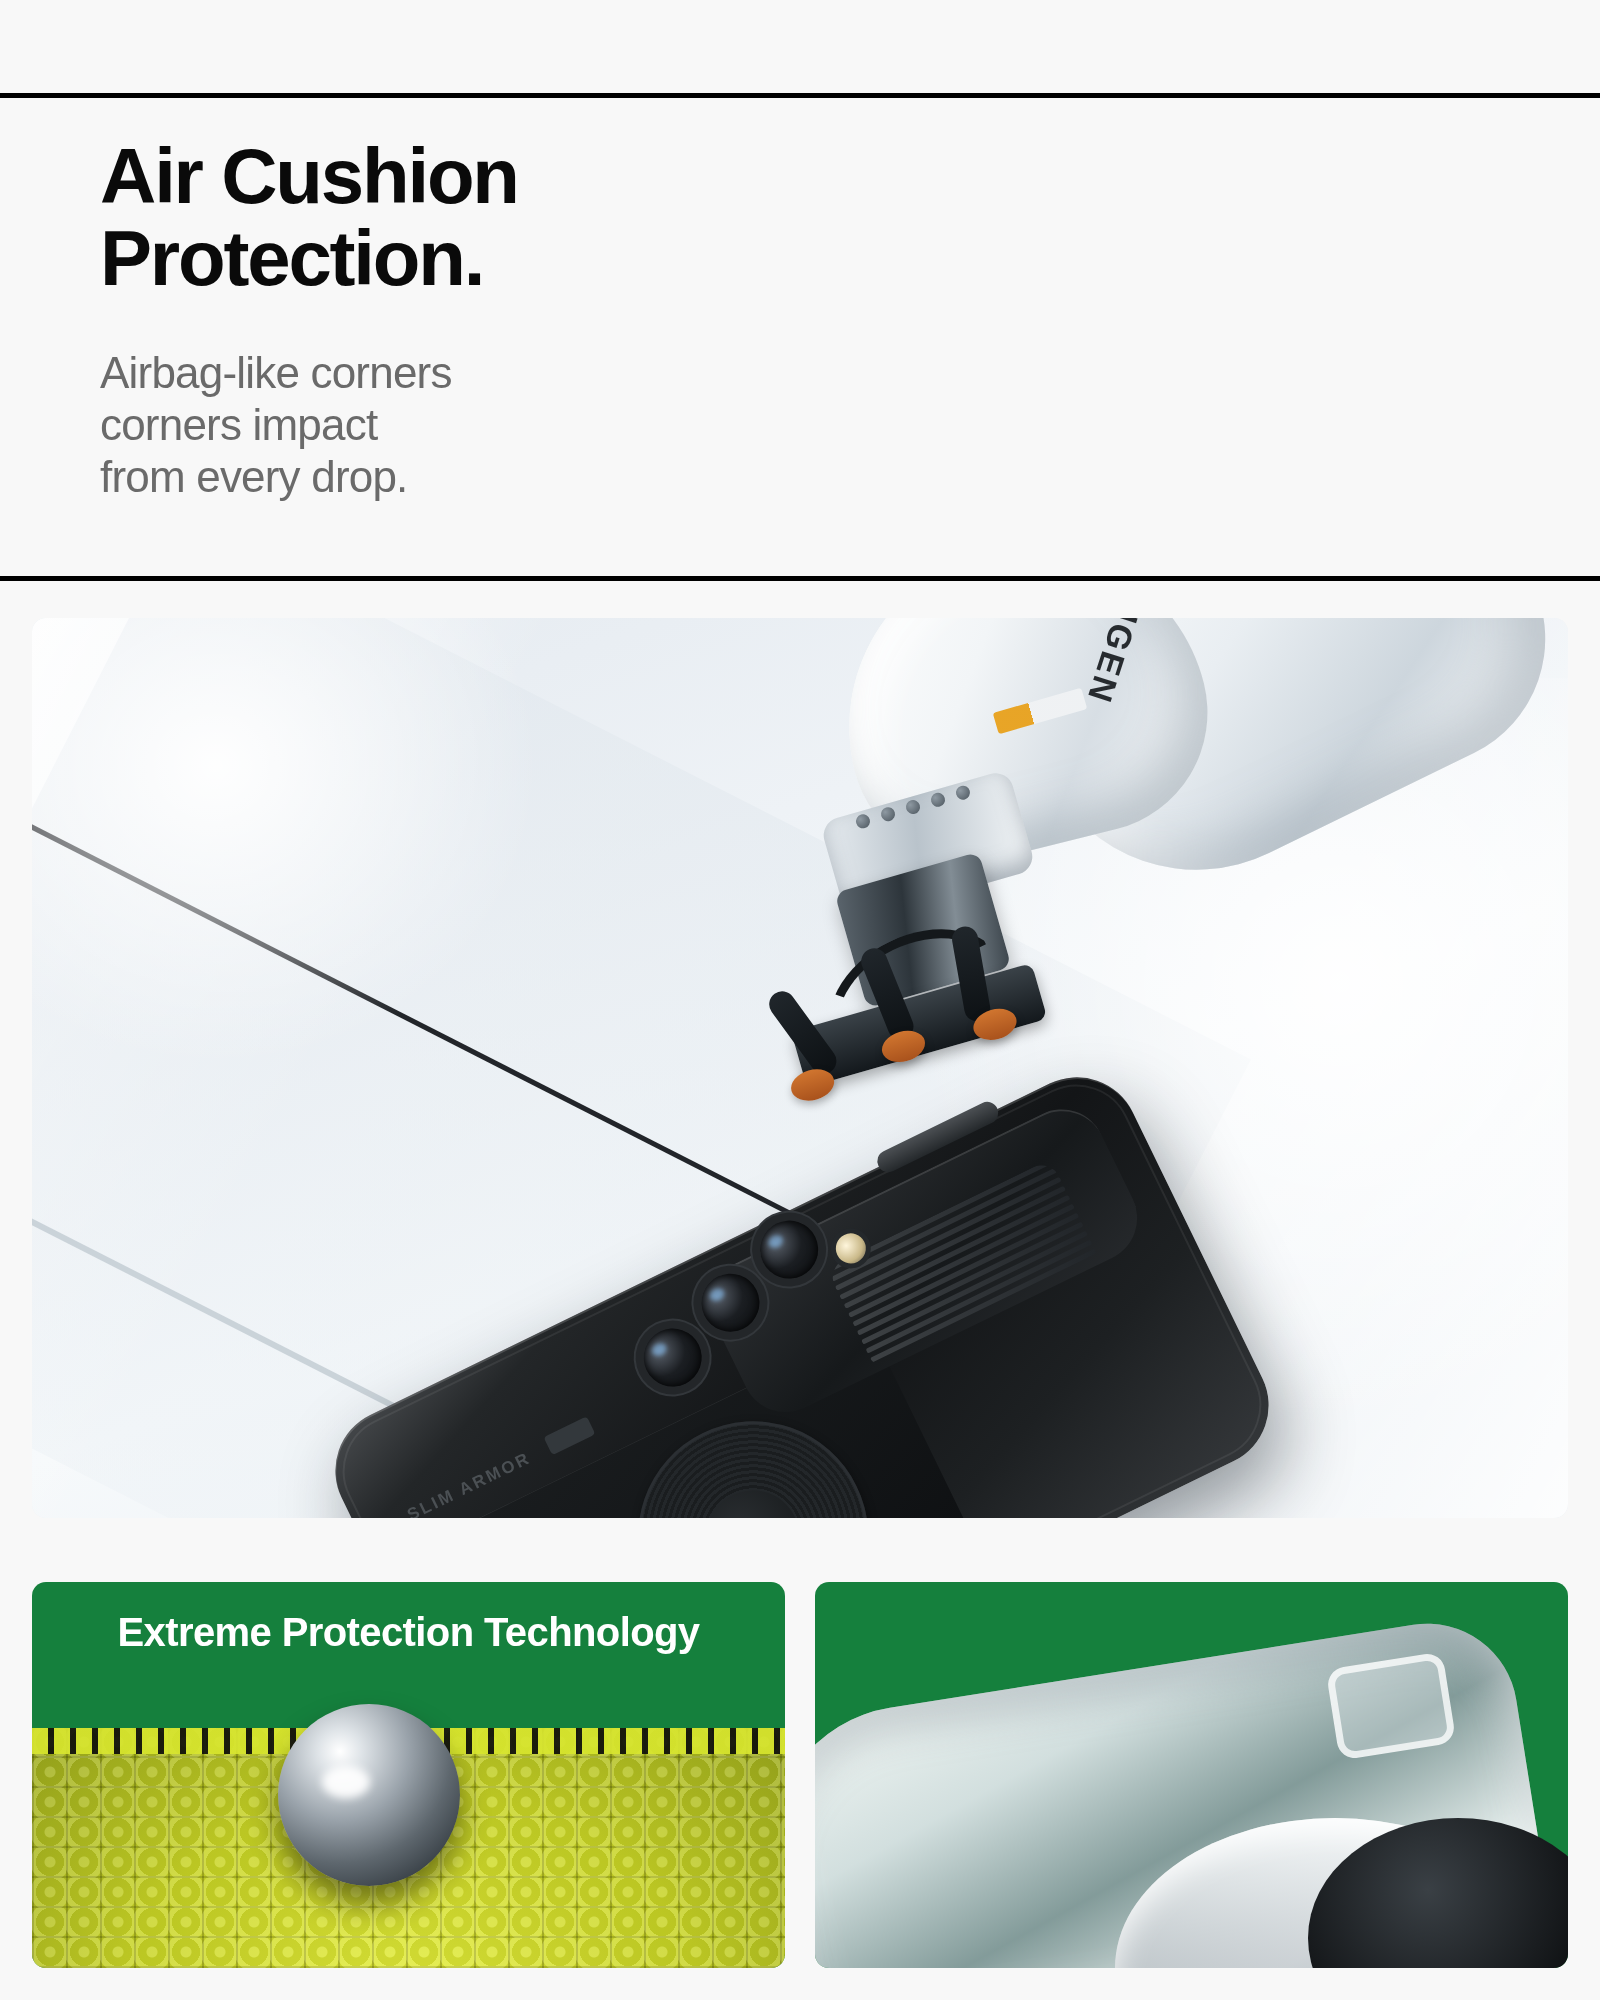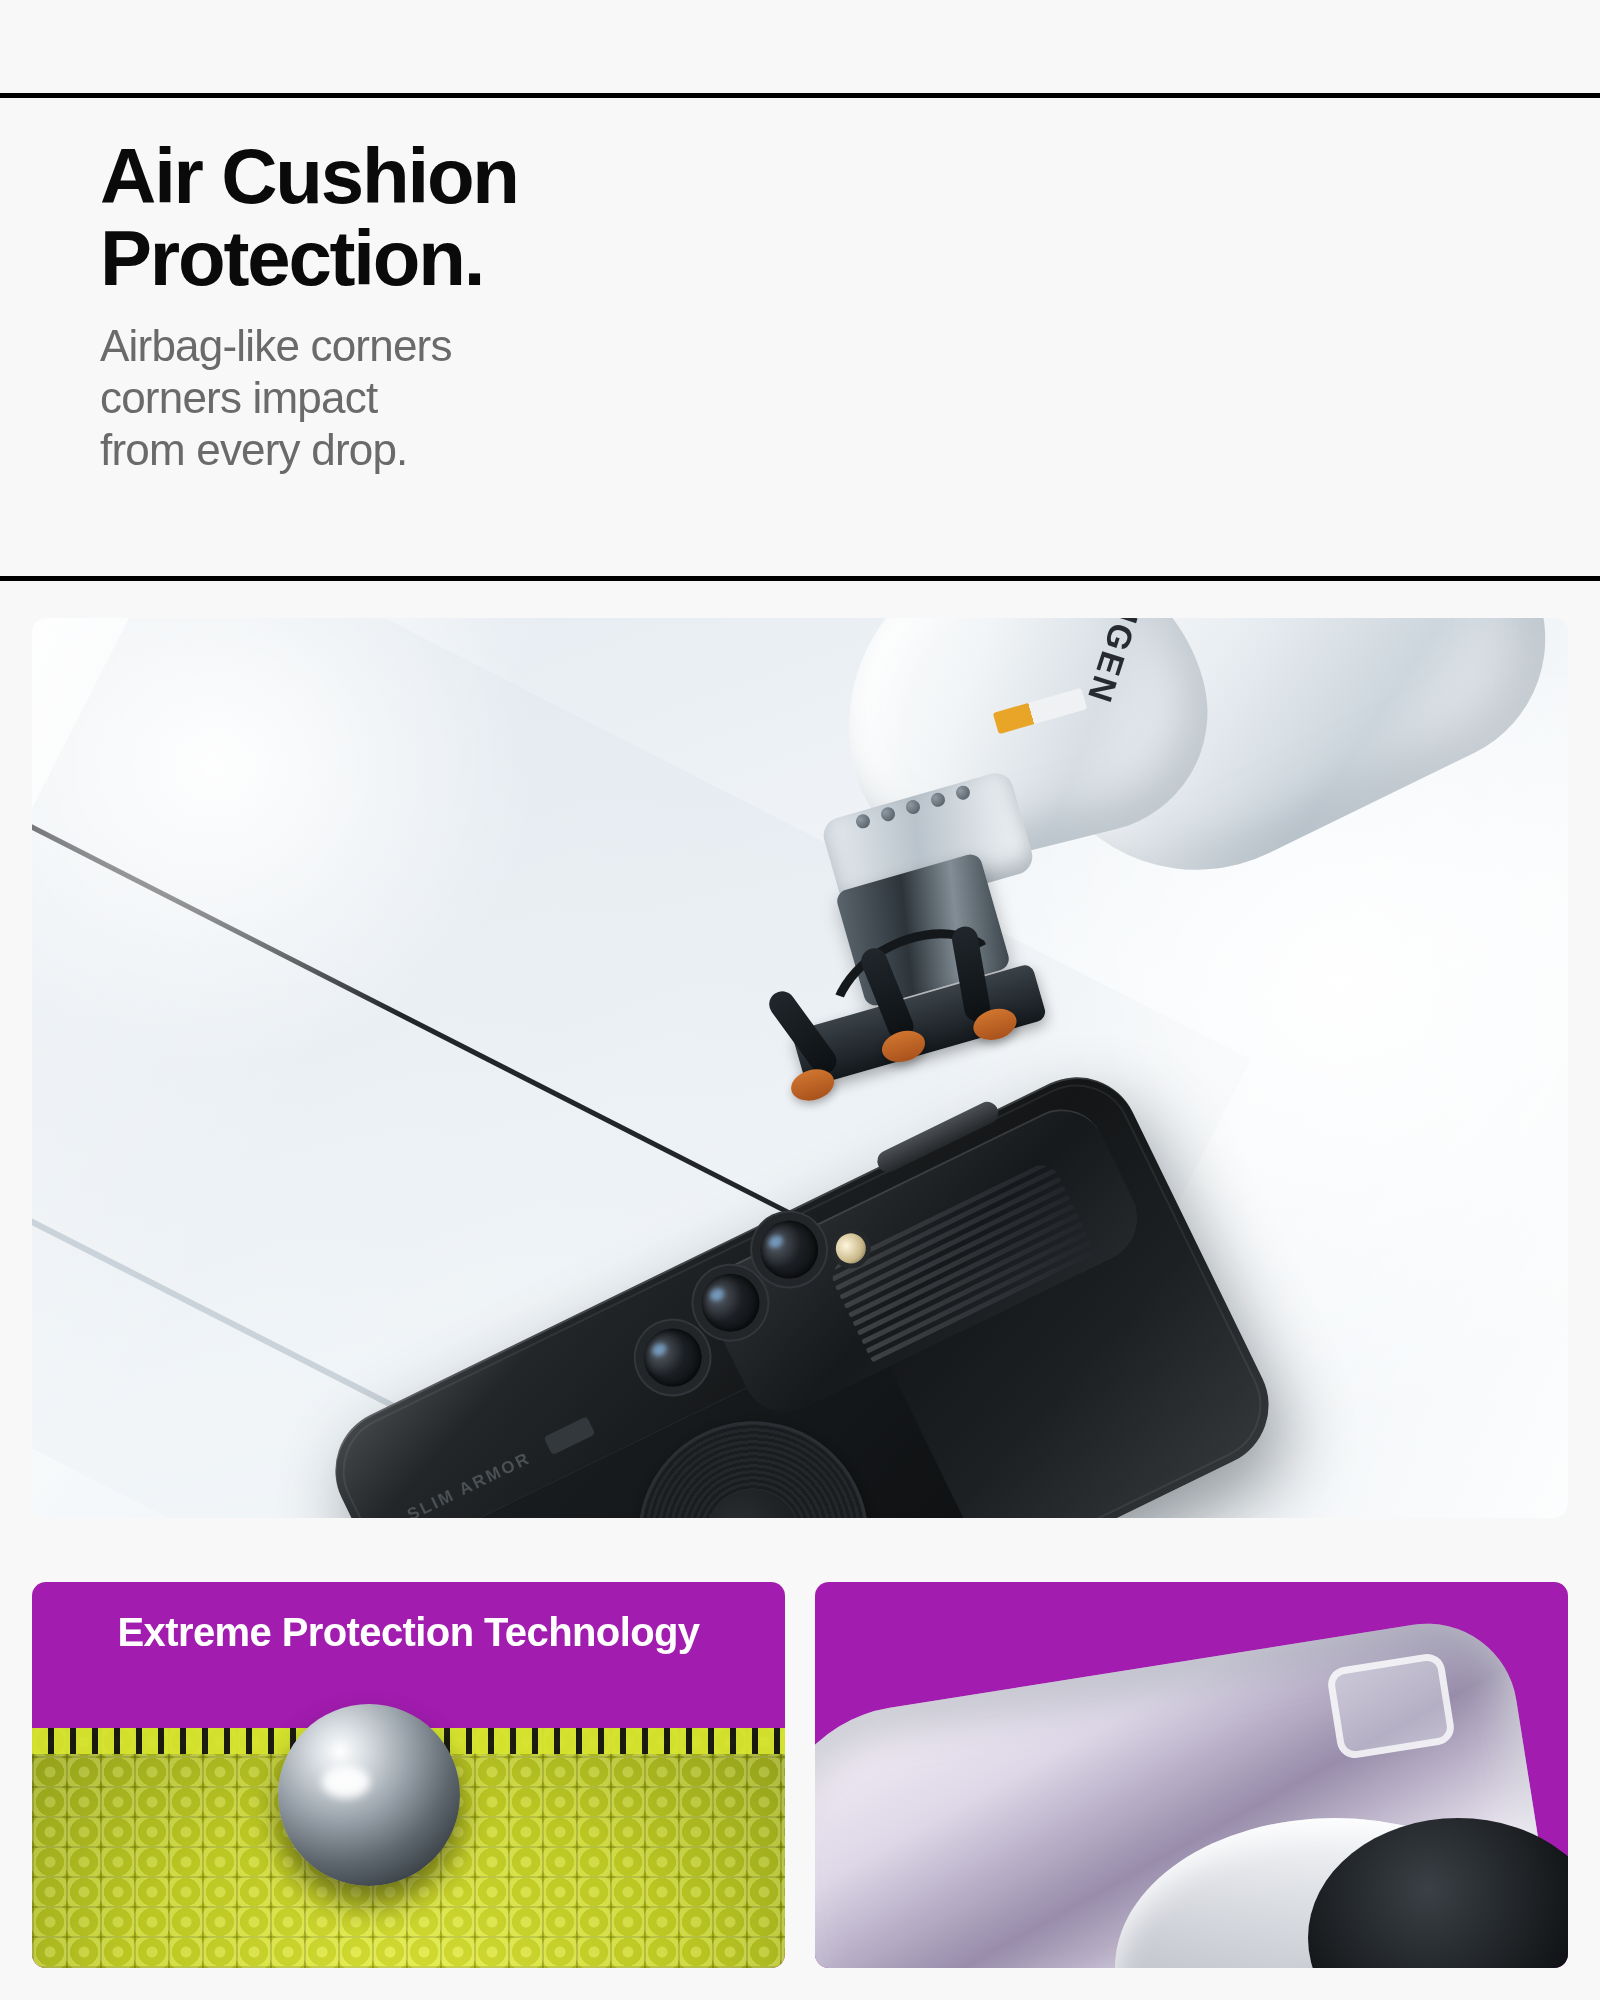--- a/index.html
+++ b/index.html
@@ -15,21 +15,21 @@
   .rule-top { position:absolute; left:0; top:93px; width:1600px; height:5px; background:#000; }
   .rule-mid { position:absolute; left:0; top:576px; width:1600px; height:5px; background:#000; }
 
   
   .head-block { position:absolute; left:100px; top:136px; width:900px; }
   .headline {
     font-size:78px; font-weight:bold; color:#0a0a0a;
     line-height:1.05; letter-spacing:-2.2px;
   }
   .subhead {
-    margin-top:20px;
+    margin-top:47px;
     font-size:44px; font-weight:400; color:#6a6a6a;
     line-height:1.18; letter-spacing:-0.8px;
   }
 
   
   .hero {
     position:absolute; left:32px; top:618px;
     width:1536px; height:900px;
     border-radius:14px; overflow:hidden;
     background:#eef2f5;
@@ -219,21 +219,21 @@
   }
   .side-btn {
     position:absolute; right:120px; top:-12px; width:132px; height:22px;
     border-radius:12px; background:linear-gradient(180deg,#4c5054,#24282b);
   }
 
   
   .cards { position:absolute; left:32px; top:1582px; width:1536px; height:386px; display:flex; gap:30px; }
   .card {
     position:relative; flex:1; border-radius:14px; overflow:hidden;
-    background:#a21caf;
+    background:#15803d;
   }
   .card-title {
     position:absolute; left:0; right:0; top:28px; z-index:3;
     text-align:center; color:#fff;
     font-size:40px; font-weight:bold; letter-spacing:-0.6px;
   }
   
   .foam {
     position:absolute; left:0; right:0; bottom:0; height:240px;
     background:

